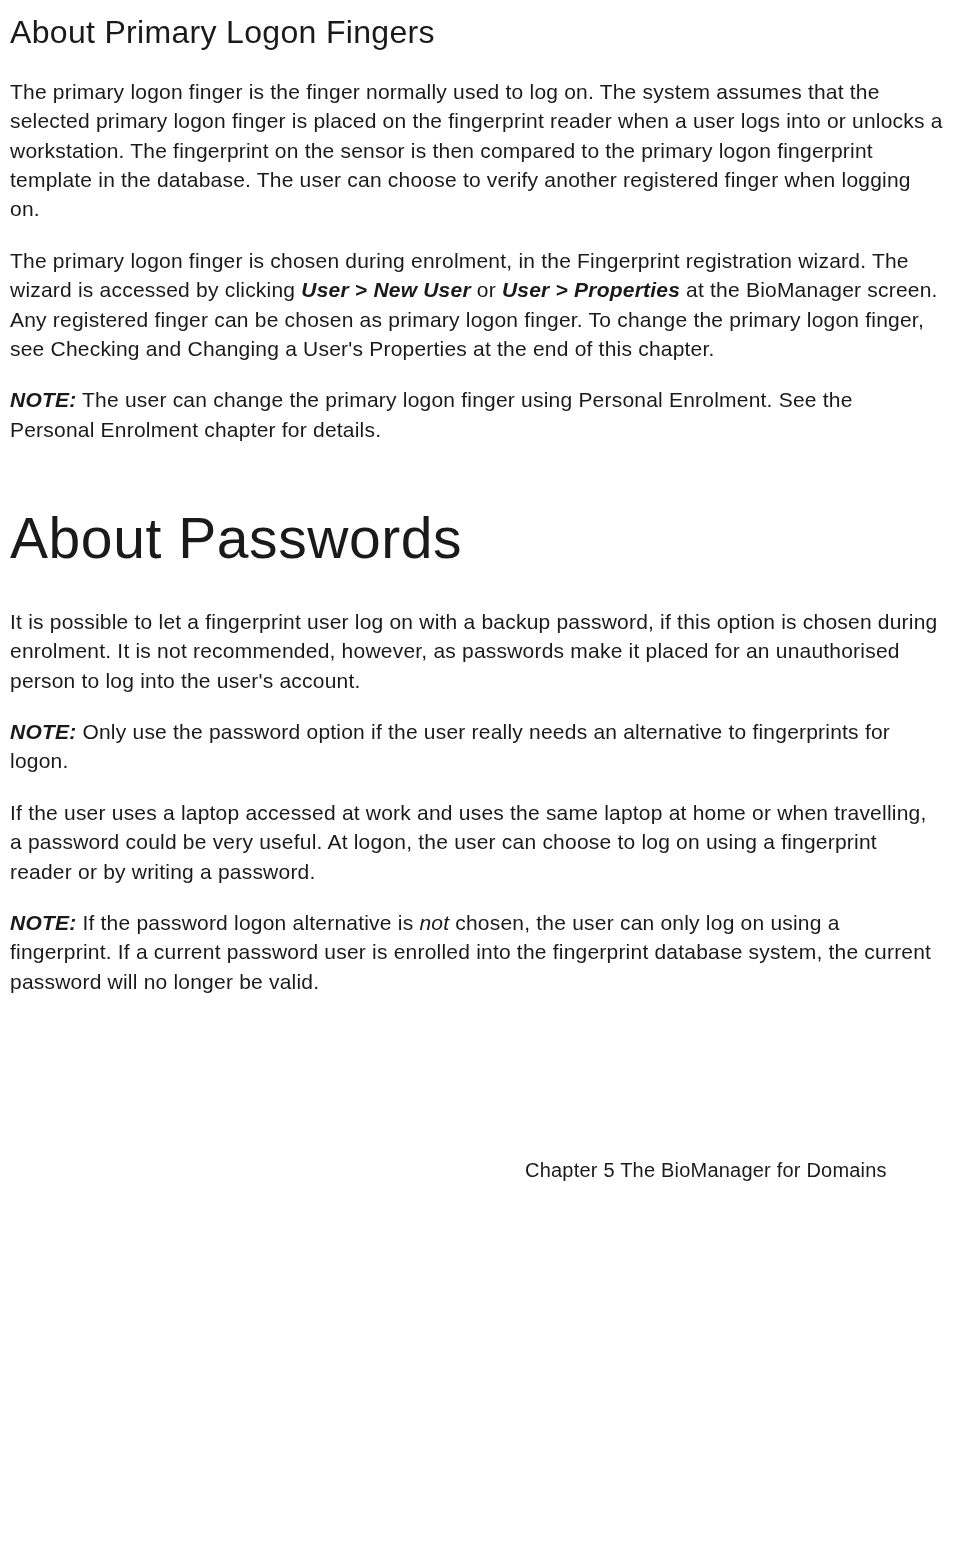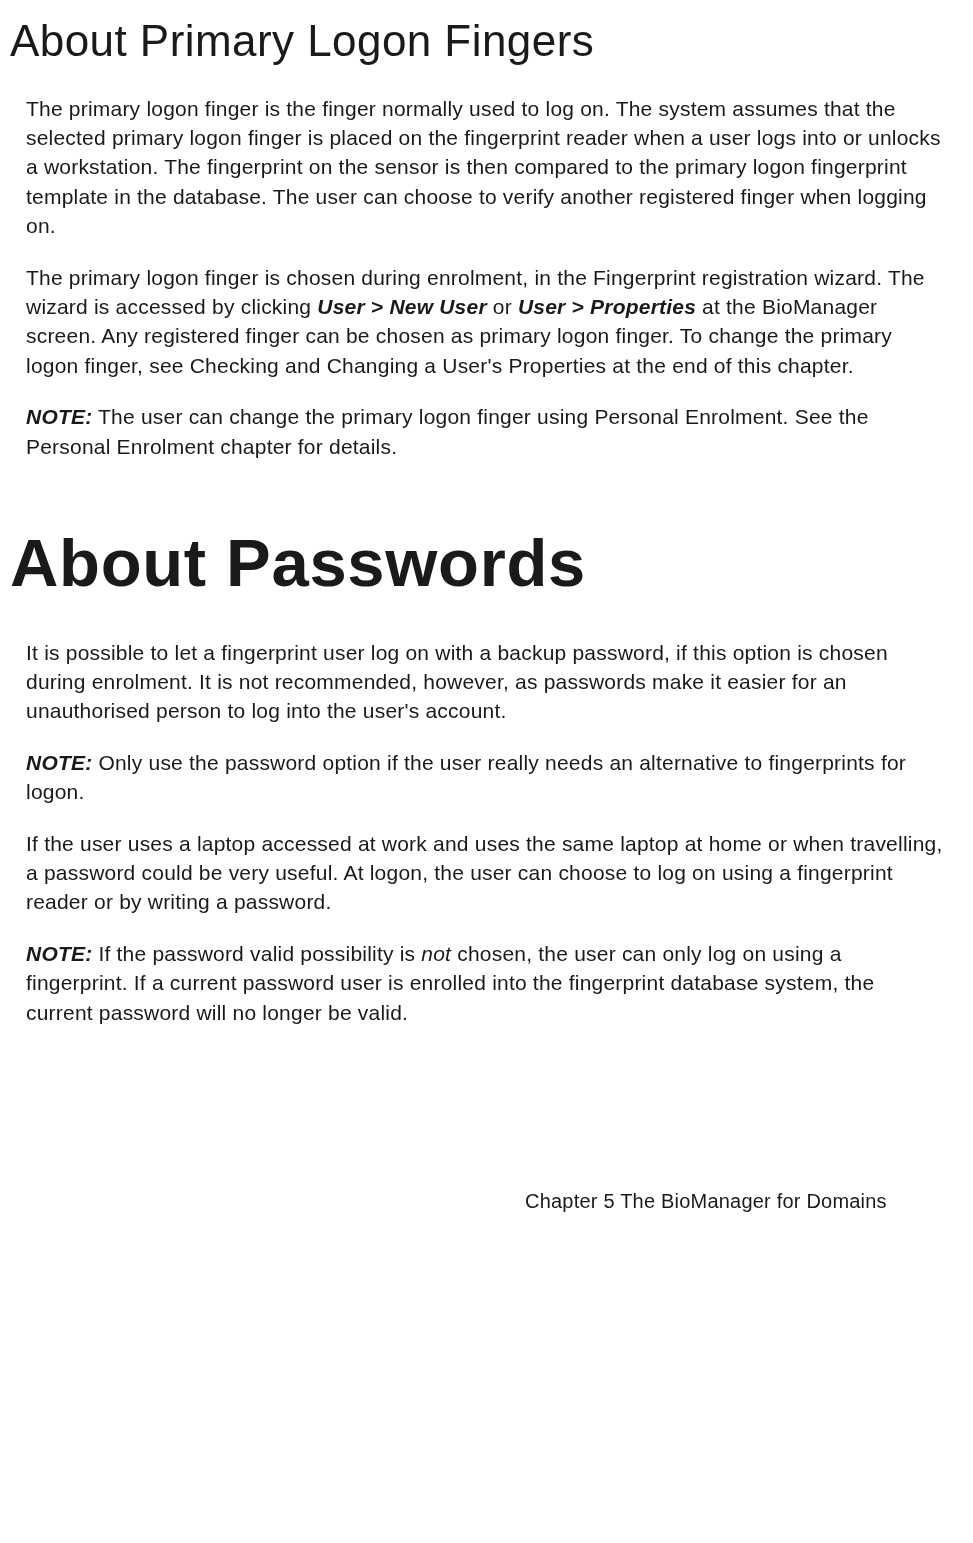--- a/index.html
+++ b/index.html
@@ -8,33 +8,33 @@
       font-size: 21px;
       line-height: 1.4;
       color: #1a1a1a;
       margin: 0;
       padding: 10px 10px 30px 10px;
       width: 953px;
       box-sizing: border-box;
       letter-spacing: 0.01em;
     }
     h2 {
-      font-size: 44px;
+      font-size: 32px;
       font-weight: 300;
       margin: 0 0 22px 0;
       letter-spacing: 0.01em;
     }
     h1 {
-      font-size: 67px;
-      font-weight: 700;
+      font-size: 57px;
+      font-weight: 400;
       margin: 55px 0 28px 0;
       letter-spacing: 0.01em;
     }
     p {
-      margin: 0 0 22px 16px;
+      margin: 0 0 22px 0;
     }
     .bold {
       font-weight: 600;
       font-style: italic;
     }
     .italic {
       font-style: italic;
     }
     .footer {
       position: relative;
@@ -57,24 +57,24 @@
 <h2>About Primary Logon Fingers</h2>
 
 <p>The primary logon finger is the finger normally used to log on. The system assumes that the selected primary logon finger is placed on the fingerprint reader when a user logs into or unlocks a workstation. The fingerprint on the sensor is then compared to the primary logon fingerprint template in the database. The user can choose to verify another registered finger when logging on.</p>
 
 <p><span>The primary logon finger is chosen during enrolment, in the Fingerprint registration wizard. The wizard is accessed by clicking </span><span class="bold">User &gt; New User</span><span> or </span><span class="bold">User &gt; Properties</span><span> at the BioManager screen. Any registered finger can be chosen as primary logon finger. To change the primary logon finger, see Checking and Changing a User's Properties at the end of this chapter.</span></p>
 
 <p><span class="bold">NOTE:</span><span> The user can change the primary logon finger using Personal Enrolment. See the Personal Enrolment chapter for details.</span></p>
 
 <h1>About Passwords</h1>
 
-<p>It is possible to let a fingerprint user log on with a backup password, if this option is chosen during enrolment. It is not recommended, however, as passwords make it easier for an unauthorised person to log into the user's account.</p>
+<p>It is possible to let a fingerprint user log on with a backup password, if this option is chosen during enrolment. It is not recommended, however, as passwords make it placed for an unauthorised person to log into the user's account.</p>
 
 <p><span class="bold">NOTE:</span><span> Only use the password option if the user really needs an alternative to fingerprints for logon.</span></p>
 
 <p>If the user uses a laptop accessed at work and uses the same laptop at home or when travelling, a password could be very useful. At logon, the user can choose to log on using a fingerprint reader or by writing a password.</p>
 
-<p><span class="bold">NOTE:</span><span> If the password valid possibility is </span><span class="italic">not</span><span> chosen, the user can only log on using a fingerprint. If a current password user is enrolled into the fingerprint database system, the current password will no longer be valid.</span></p>
+<p><span class="bold">NOTE:</span><span> If the password logon alternative is </span><span class="italic">not</span><span> chosen, the user can only log on using a fingerprint. If a current password user is enrolled into the fingerprint database system, the current password will no longer be valid.</span></p>
 
 <div class="footer">
   <span class="page-num">35</span>
   <span class="chapter-label">Chapter 5 The BioManager for Domains</span>
 </div>
 
 </body></html>

